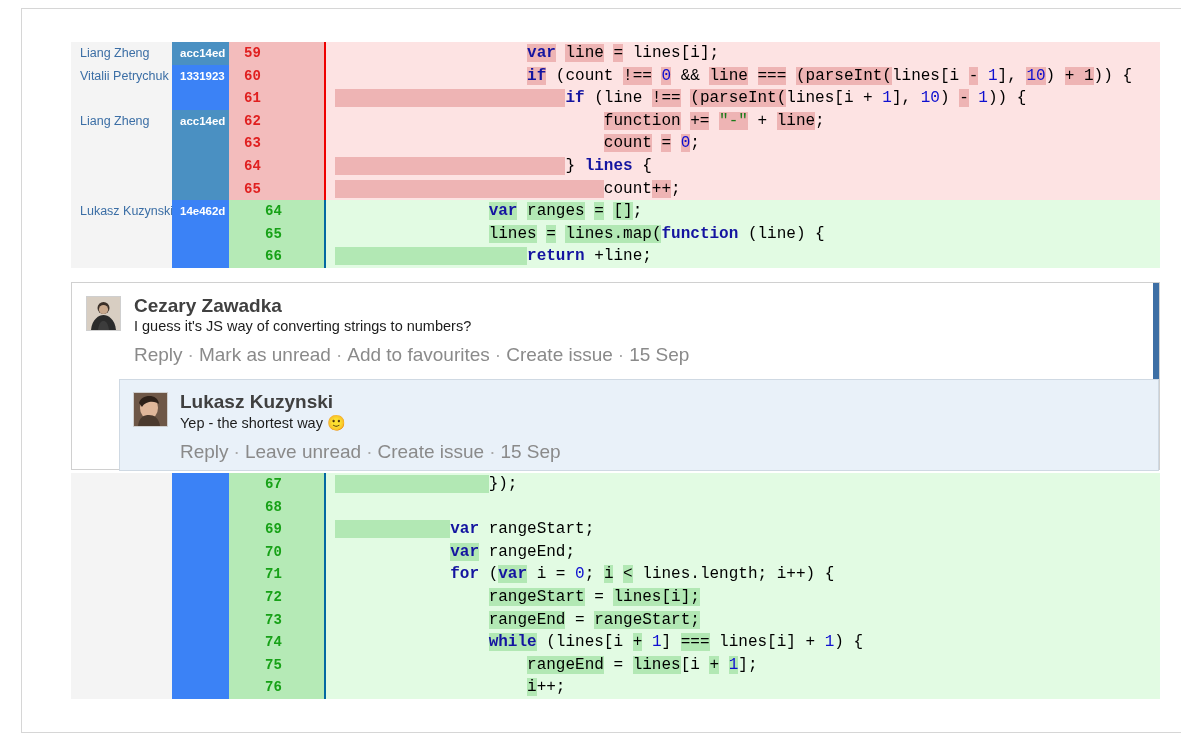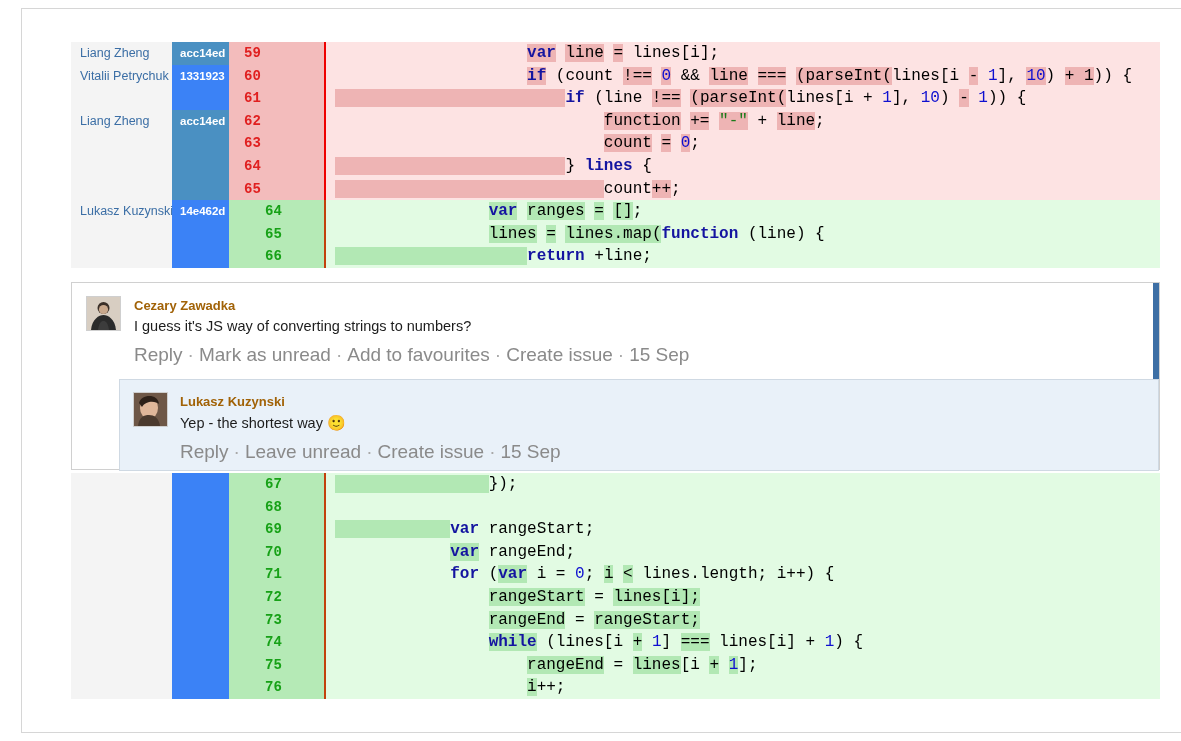--- a/index.html
+++ b/index.html
@@ -41,21 +41,21 @@
     flex:1 1 auto;font-family:"Liberation Mono",monospace;font-size:16px;
     line-height:22.6px;white-space:pre;box-sizing:border-box;
     padding-left:9px;overflow:hidden;position:relative;
   }
 
   
   .crow.del .c-num{background:#f3bcbc;color:#e02020;padding-right:48px;}
   .crow.del .c-code{background:#fde3e3;border-left:2px solid #ee0000;}
   
   .crow.add .c-num{background:#b5eab6;color:#17a117;padding-right:6px;}
-  .crow.add .c-code{background:#e2fbe3;border-left:2px solid #c2410c;}
+  .crow.add .c-code{background:#e2fbe3;border-left:2px solid #0369a1;}
 
   
   .wd{background:#eeb4b4;}
   .crow.add .wd{background:#b2e8b4;}
 
   
   .kw{color:#1414a0;font-weight:bold;}
   .num{color:#0f0fd0;}
   .str{color:#1a7a1a;}
 
@@ -66,21 +66,21 @@
   }
   .unread-bar{position:absolute;right:0;top:0;width:6px;height:96px;background:#3d6fa5;}
 
   .cmt{position:relative;padding:13px 14px 0 14px;}
   .avatar{
     position:absolute;left:14px;top:13px;width:35px;height:35px;
     border:1px solid #cfcfcf;background:#c9bba9;box-sizing:border-box;overflow:hidden;
   }
   .avatar svg{display:block;}
   .cmt-body{margin-left:48px;}
-  .cmt-name{color:#a16207;font-weight:bold;font-size:13px;line-height:20px;}
+  .cmt-name{color:#404040;font-weight:bold;font-size:19px;line-height:20px;}
   .cmt-text{color:#1c1c1c;font-size:14.5px;line-height:21px;margin-top:0;}
   .emoji{font-size:15px;}
   .cmt-actions{margin-top:9px;font-size:19px;color:#8a8a8a;line-height:18px;}
   .cmt-actions a{color:#8a8a8a;text-decoration:none;}
   .sep{margin:0 5px;color:#a9a9a9;}
 
   .reply{
     position:absolute;left:47px;top:96px;right:0;height:92px;
     background:#e9f1f9;border:1px solid #cfd9e3;box-sizing:border-box;
   }

